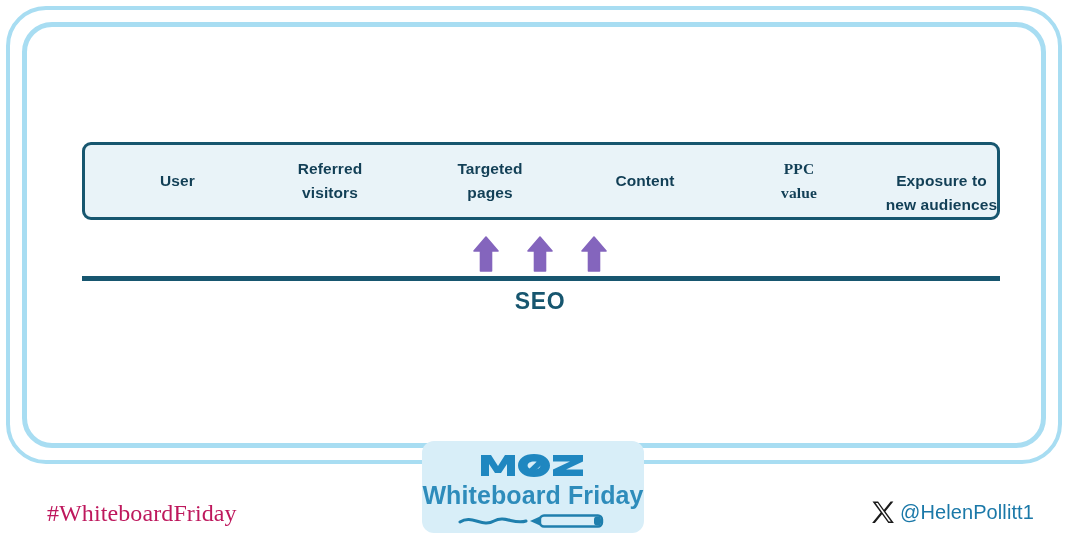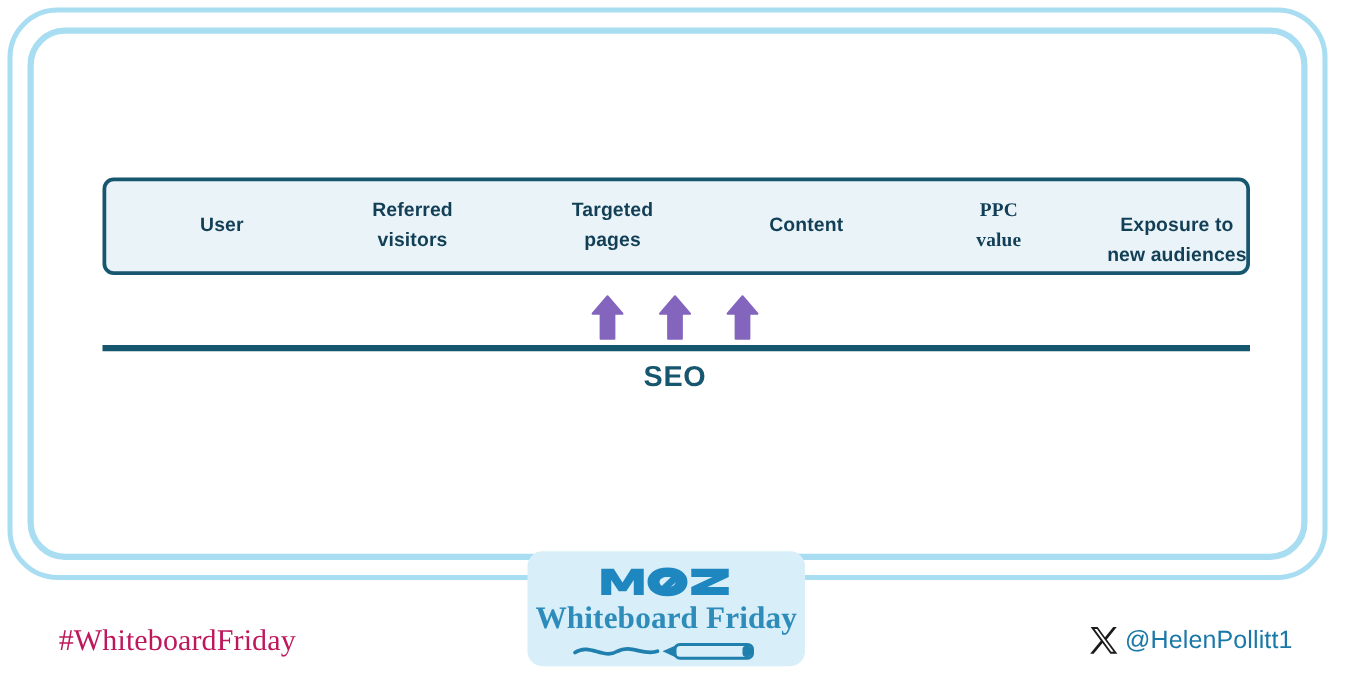--- a/index.html
+++ b/index.html
@@ -126,21 +126,21 @@
     text-align: center;
   }
   .moz-wordmark svg { display: inline-block; }
   .moz-sub {
     position: absolute;
     left: 0;
     top: 40px;
     width: 222px;
     text-align: center;
     color: #2e8cbb;
-    font-family: Liberation Serif, serif;
+    font-family: Liberation Sans, sans-serif;
     font-size: 25px;
     font-weight: bold;
     letter-spacing: 0.1px;
   }
   .moz-marker {
     position: absolute;
     left: 36px;
     top: 70px;
     width: 150px;
     height: 20px;

